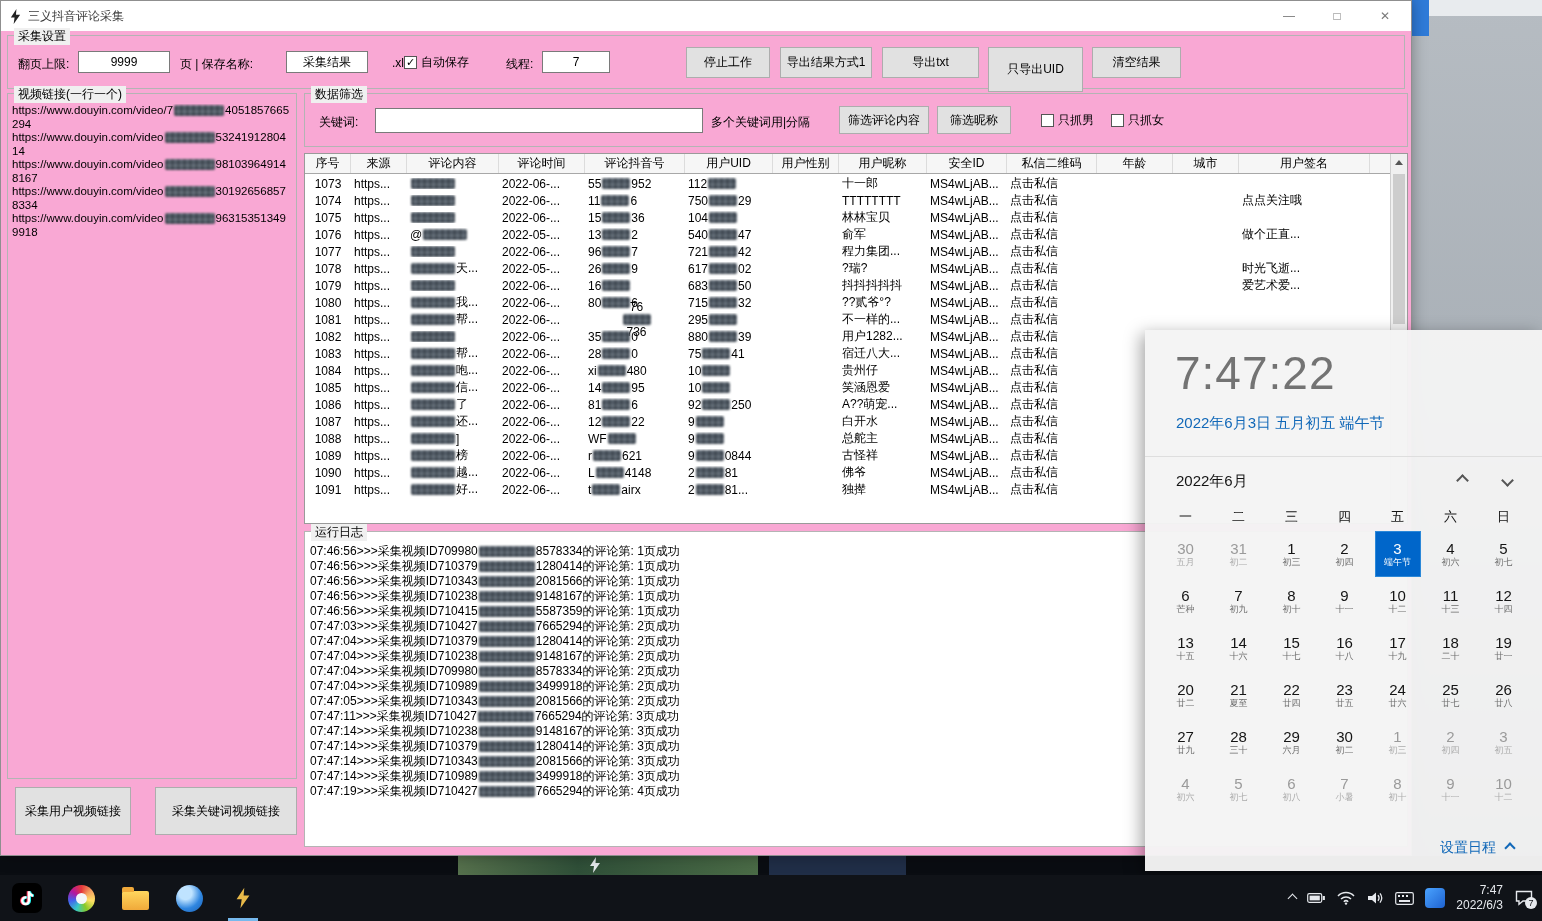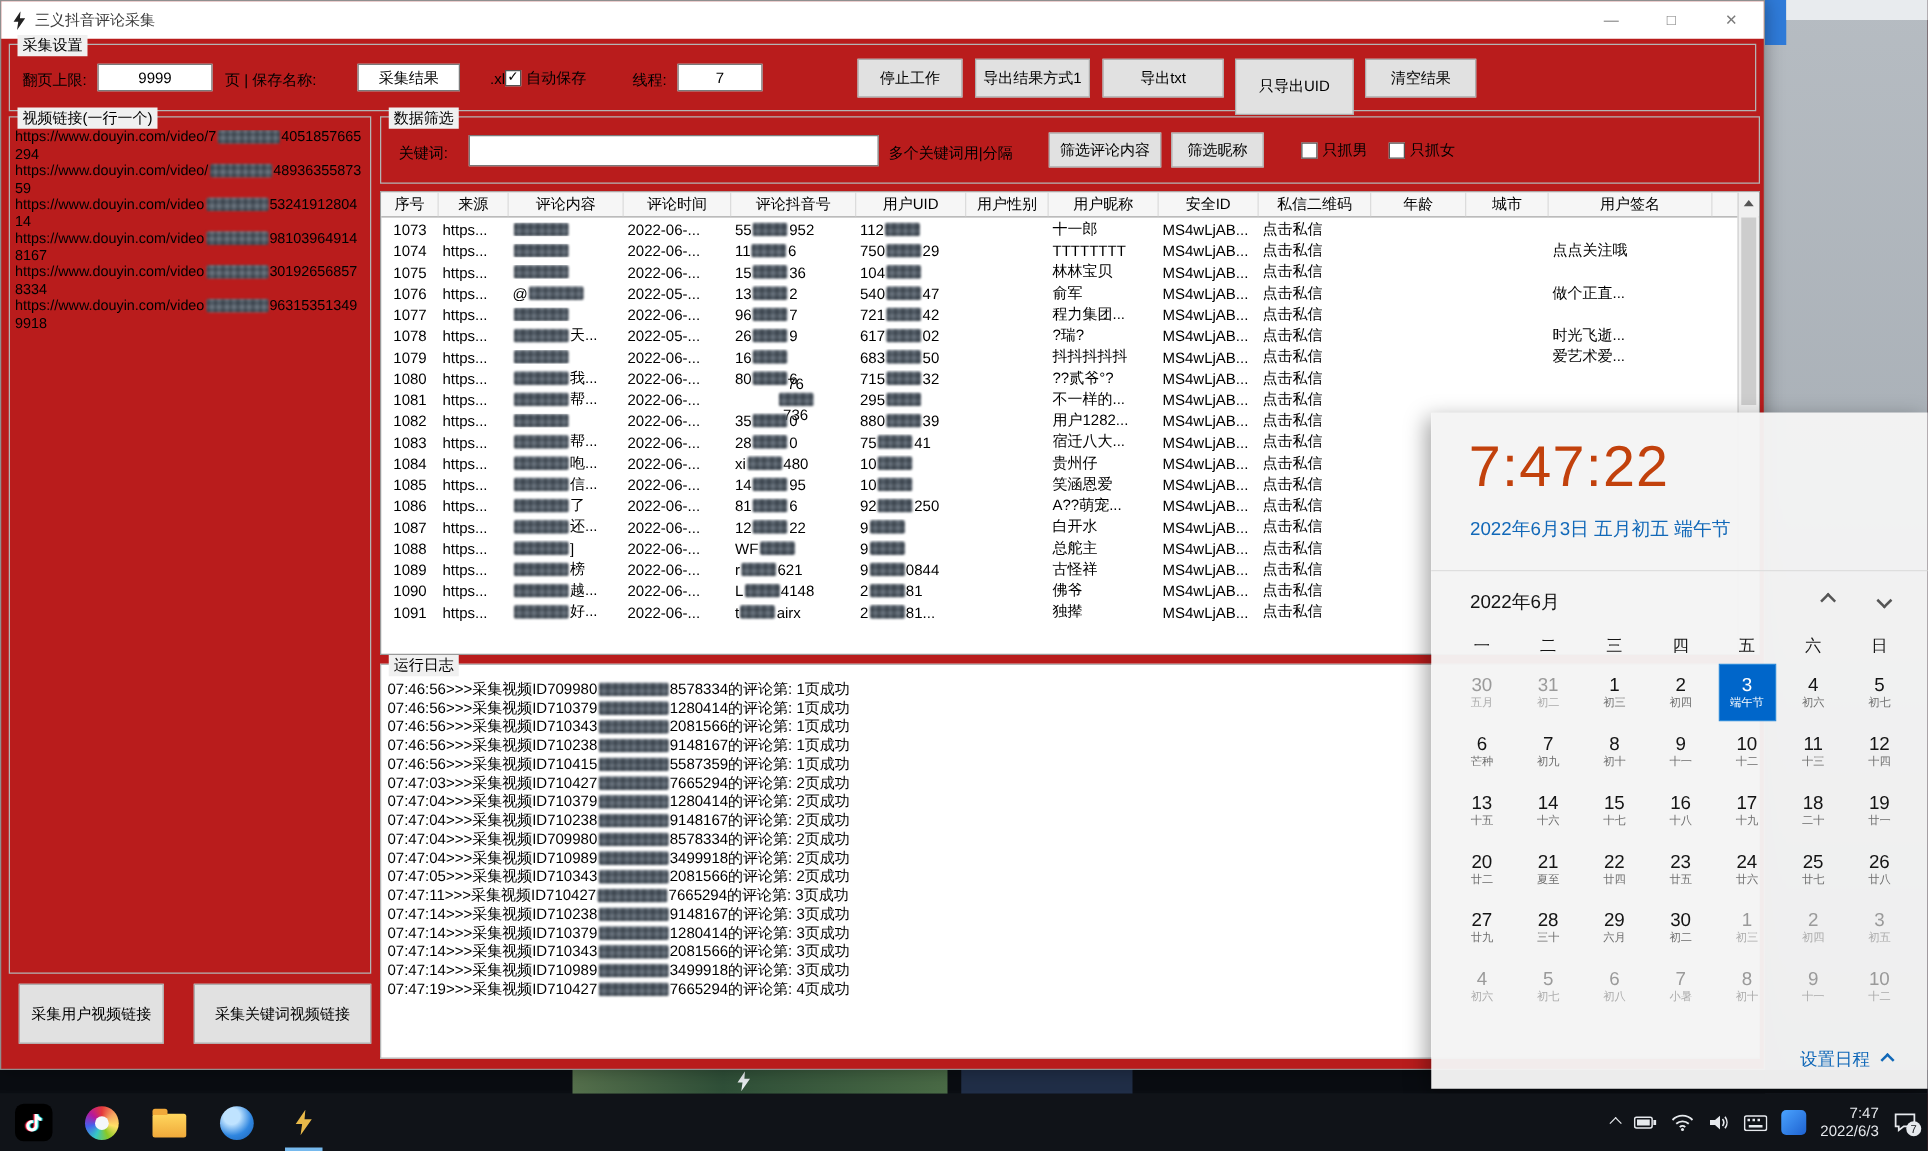--- a/index.html
+++ b/index.html
@@ -9,21 +9,21 @@
   .desk-right{position:absolute;left:1412px;top:0;width:130px;height:875px;
     background:linear-gradient(180deg,#b6bcc2 0,#a9b0b7 45%,#4a5160 100%);}
   .desk-blue-strip{position:absolute;left:1412px;top:0;width:17px;height:36px;background:#2f7bd9;}
   .desk-light-row{position:absolute;left:1429px;top:0;width:113px;height:16px;background:#e8ebee;}
   .desk-strip{position:absolute;left:0;top:856px;width:1542px;height:19px;background:#0a0d12;}
   .thumb1{position:absolute;left:458px;top:0;width:300px;height:19px;
     background:linear-gradient(90deg,#55704c,#2f4f38 40%,#4a6b46);}
   .thumb2{position:absolute;left:769px;top:0;width:137px;height:19px;background:#202e47;}
   .strip-bolt{position:absolute;left:588px;top:1px;}
   
-  .window{position:absolute;left:0;top:0;width:1412px;height:856px;background:#b91c1c;
+  .window{position:absolute;left:0;top:0;width:1412px;height:856px;background:#f9a8d4;
     border:1px solid #8f8f8f;box-shadow:0 0 14px rgba(0,0,0,.35);}
   .titlebar{position:absolute;left:0;top:0;right:0;height:30px;background:#fff;
     display:flex;align-items:center;padding-left:8px;}
   .title-text{font-size:12px;color:#3c3c3c;margin-left:6px;}
   .win-controls{position:absolute;right:2px;top:0;height:30px;display:flex;}
   .win-btn{width:48px;height:30px;display:flex;align-items:center;justify-content:center;
     font-size:12px;color:#7b7b7b;}
   .group{position:absolute;border:1px solid #b4b4b4;}
   .legend{position:absolute;top:-8px;left:6px;background:#f0f0f0;padding:0 4px;
     font-size:12px;color:#000;white-space:nowrap;}
@@ -59,21 +59,21 @@
   .vscroll .up{height:17px;display:flex;align-items:center;justify-content:center;}
   .arrow-up{width:0;height:0;border-left:4px solid transparent;border-right:4px solid transparent;
     border-bottom:5px solid #555;}
   .vthumb{position:absolute;left:2px;right:2px;top:20px;height:150px;background:#cdcdcd;}
   
   #log-list{position:absolute;left:5px;top:12px;right:4px;bottom:4px;overflow:hidden;}
   .log-line{font-size:12px;line-height:15px;white-space:nowrap;color:#000;}
   
   .flyout{position:absolute;left:1145px;top:330px;width:397px;height:541px;
     background:rgba(244,244,244,0.97);box-shadow:-4px 4px 16px rgba(0,0,0,.35);}
-  .fly-time{position:absolute;left:30px;top:16px;font-size:46px;font-weight:300;color:#c2410c;letter-spacing:1px;}
+  .fly-time{position:absolute;left:30px;top:16px;font-size:46px;font-weight:300;color:#737373;letter-spacing:1px;}
   .fly-date{position:absolute;left:31px;top:84px;font-size:15px;color:#1168b8;}
   .fly-div{position:absolute;left:0;top:126px;width:100%;border-top:1px solid #dedede;}
   .fly-month{position:absolute;left:31px;top:142px;font-size:15px;color:#141414;}
   .cal-nav{position:absolute;right:30px;top:146px;display:flex;gap:36px;}
   .chev{display:inline-block;width:9px;height:9px;border-left:2px solid #555;border-bottom:2px solid #555;}
   .chev.up{transform:rotate(135deg);}
   .chev.down{transform:rotate(-45deg);}
   #cal-weekdays{position:absolute;left:14px;top:176px;display:grid;grid-template-columns:repeat(7,53px);}
   .cal-wd{height:22px;display:flex;align-items:center;justify-content:center;font-size:13px;color:#141414;}
   #cal-grid{position:absolute;left:14px;top:200px;display:grid;grid-template-columns:repeat(7,53px);grid-auto-rows:47px;}
@@ -158,21 +158,20 @@
     <div class="btn" style="left:772px;top:11px;width:92px;height:31px;">导出结果方式1</div>
     <div class="btn" style="left:874px;top:11px;width:97px;height:31px;">导出txt</div>
     <div class="btn" style="left:980px;top:11px;width:95px;height:45px;">只导出UID</div>
     <div class="btn" style="left:1084px;top:11px;width:89px;height:31px;">清空结果</div>
   </div>
 
   <div class="group" style="left:6px;top:92px;width:290px;height:686px;">
     <span class="legend">视频链接(一行一个)</span>
     <div id="links-list">
         <div class="link-line"><span>https://www.douyin.com/video/7</span><span class="mosaic" style="width: 50px; height: 11px;"></span><span>4051857665294</span></div>
-        <div class="link-line"><span>https://www.douyin.com/video/</span><span class="mosaic" style="width: 50px; height: 11px;"></span><span>4893635587359</span></div>
         <div class="link-line"><span>https://www.douyin.com/video</span><span class="mosaic" style="width: 50px; height: 11px;"></span><span>5324191280414</span></div>
         <div class="link-line"><span>https://www.douyin.com/video</span><span class="mosaic" style="width: 50px; height: 11px;"></span><span>981039649148167</span></div>
         <div class="link-line"><span>https://www.douyin.com/video</span><span class="mosaic" style="width: 50px; height: 11px;"></span><span>301926568578334</span></div>
         <div class="link-line"><span>https://www.douyin.com/video</span><span class="mosaic" style="width: 50px; height: 11px;"></span><span>963153513499918</span></div>
       </div>
   </div>
 
   <div class="group" style="left:303px;top:92px;width:1104px;height:54px;">
     <span class="legend">数据筛选</span>
     <span class="lbl" style="left:14px;top:20px;">关键词:</span>

